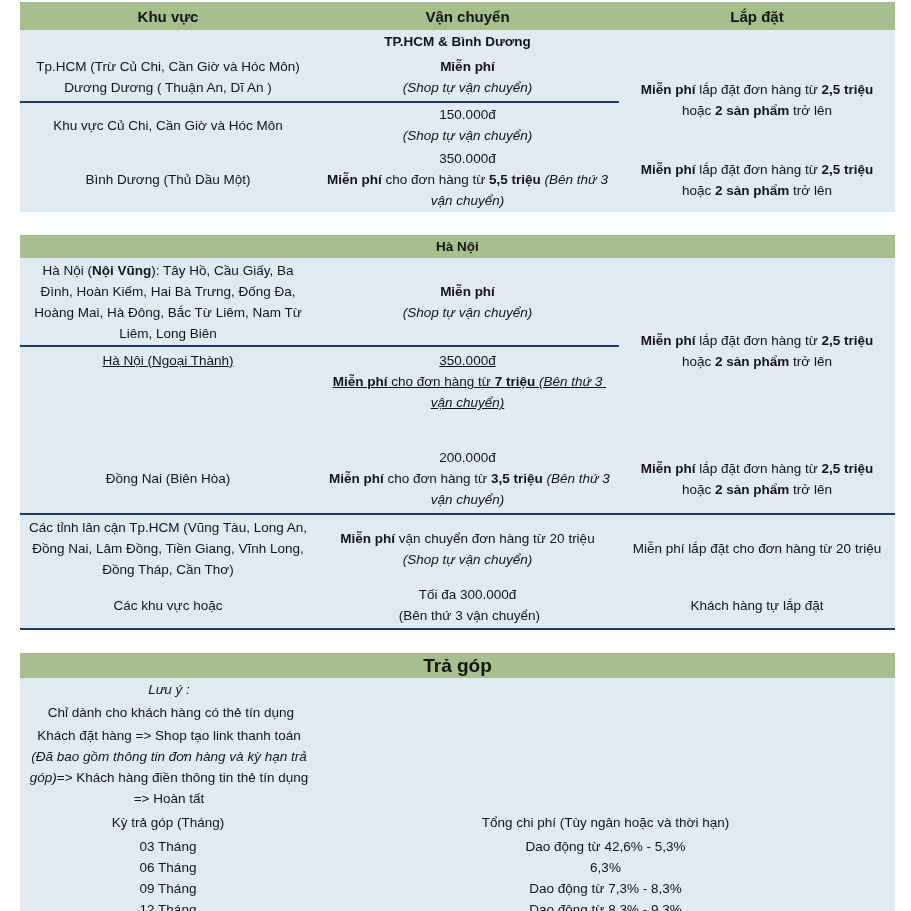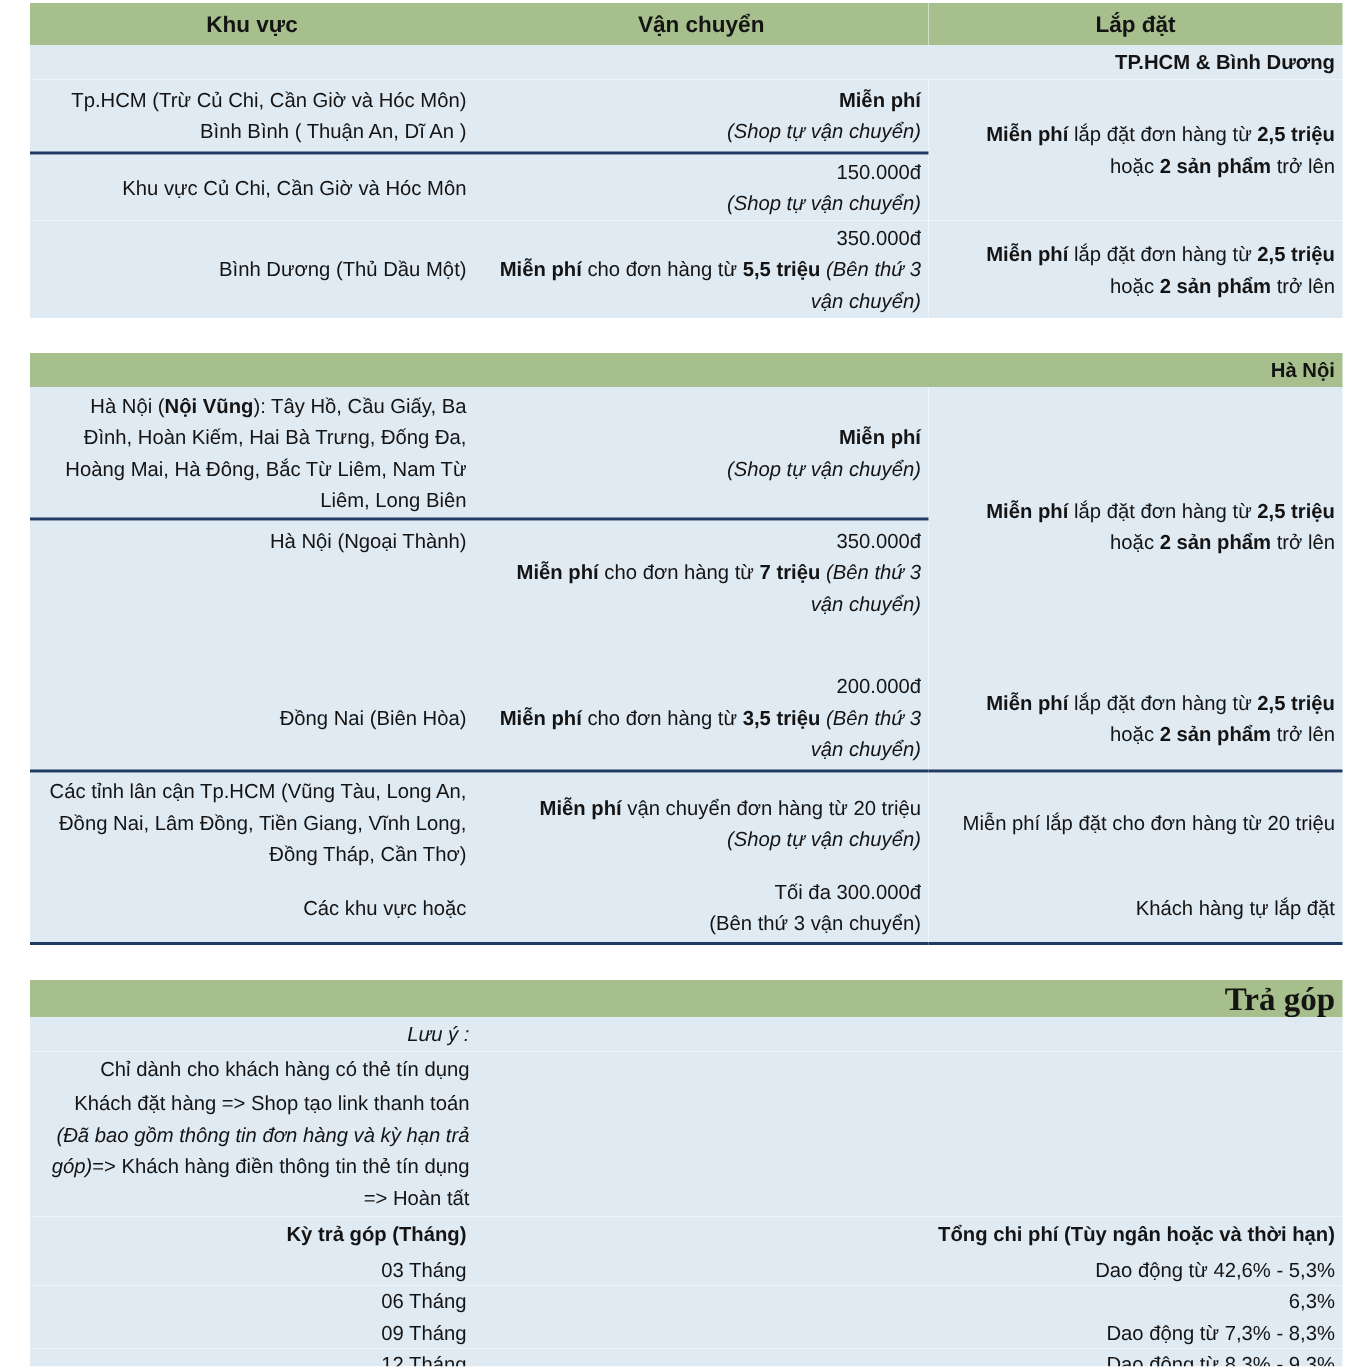--- a/index.html
+++ b/index.html
@@ -10,45 +10,45 @@
     font-family:"Liberation Sans",sans-serif;
     color:var(--text-dark,#141414);
   }
   table.sheet{
     position:absolute;left:20px;top:2px;width:875px;
     border-collapse:collapse;table-layout:fixed;
     font-size:13.5px;line-height:21px;
   }
   col.c1{width:296px;} col.c2{width:303px;} col.c3{width:276px;}
   td,th{
-    padding:1px 5px;vertical-align:middle;text-align:right;
+    padding:1px 5px;vertical-align:middle;text-align:center;
     background:var(--row-blue,#dfeaf3);
     white-space:pre-wrap;word-wrap:break-word;overflow:hidden;
   }
   tr.head th{
     background:var(--band-green,#a6bf8d);
     font-weight:700;font-size:15px;text-align:center;height:26px;
   }
   tr.band td{font-weight:700;height:21px;}
   tr.band.green td{background:var(--band-green,#a6bf8d);}
-  tr.band.big td{font-size:22px;height:23px;font-family:Liberation Serif, serif;}
+  tr.band.big td{font-size:19px;height:23px;}
   tr.spacer td{background:#ffffff;height:21px;border:none;}
   .bbn{border-bottom:2px solid var(--border-navy,#1f3a63);}
   tr.rA td{height:46px;}
   tr.rB td{height:42px;}
   tr.rC td{height:57px;}
   tr.rD td{height:85px;}
-  tr.rE td{height:93px;vertical-align:top;padding-top:3px;}
+  tr.rE td{height:93px;vertical-align:top;padding-top:3px;text-decoration:underline;}
   tr.rF td{height:67px;}
   tr.rG td{height:65px;}
   tr.rH td{height:44px;}
   tr.note td{vertical-align:top;height:21px;}
   tr.note.tall td{height:85px;}
   .notew{width:288px;}
-  tr.ihead td{font-weight:700;height:23px;vertical-align:top;}
+  tr.ihead td{font-weight:400;height:23px;vertical-align:top;}
   tr.irow td{height:21px;padding-top:0;padding-bottom:0;vertical-align:top;}
 </style>
 </head>
 <body>
 
 <div class="canvas">
   <table class="sheet">
     <colgroup>
         <col class="c1">
         <col class="c2">
@@ -61,21 +61,21 @@
       <th>Vận chuyển</th>
       <th>Lắp đặt</th>
     </tr>
 
     <tr class="band">
       <td colspan="3">TP.HCM &amp; Bình Dương</td>
     </tr>
 
     <tr class="rA">
       <td class="bbn"><span>Tp.HCM (Trừ Củ Chi, Cần Giờ và Hóc Môn)
-Bình Bình ( Thuận An, Dĩ An )</span></td>
+Dương Dương ( Thuận An, Dĩ An )</span></td>
       <td class="bbn"><span style="font-weight: 700;">Miễn phí</span><span>
 </span><span style="font-style: italic;">(Shop tự vận chuyển)</span></td>
       <td rowspan="2"><span style="font-weight: 700;">Miễn phí</span><span> lắp đặt đơn hàng từ </span><span style="font-weight: 700;">2,5 triệu</span><span>
 hoặc </span><span style="font-weight: 700;">2 sản phẩm</span><span> trở lên</span></td>
     </tr>
 
     <tr class="rB">
       <td><span>Khu vực Củ Chi, Cần Giờ và Hóc Môn</span></td>
       <td><span>150.000đ
 </span><span style="font-style: italic;">(Shop tự vận chuyển)</span></td>

